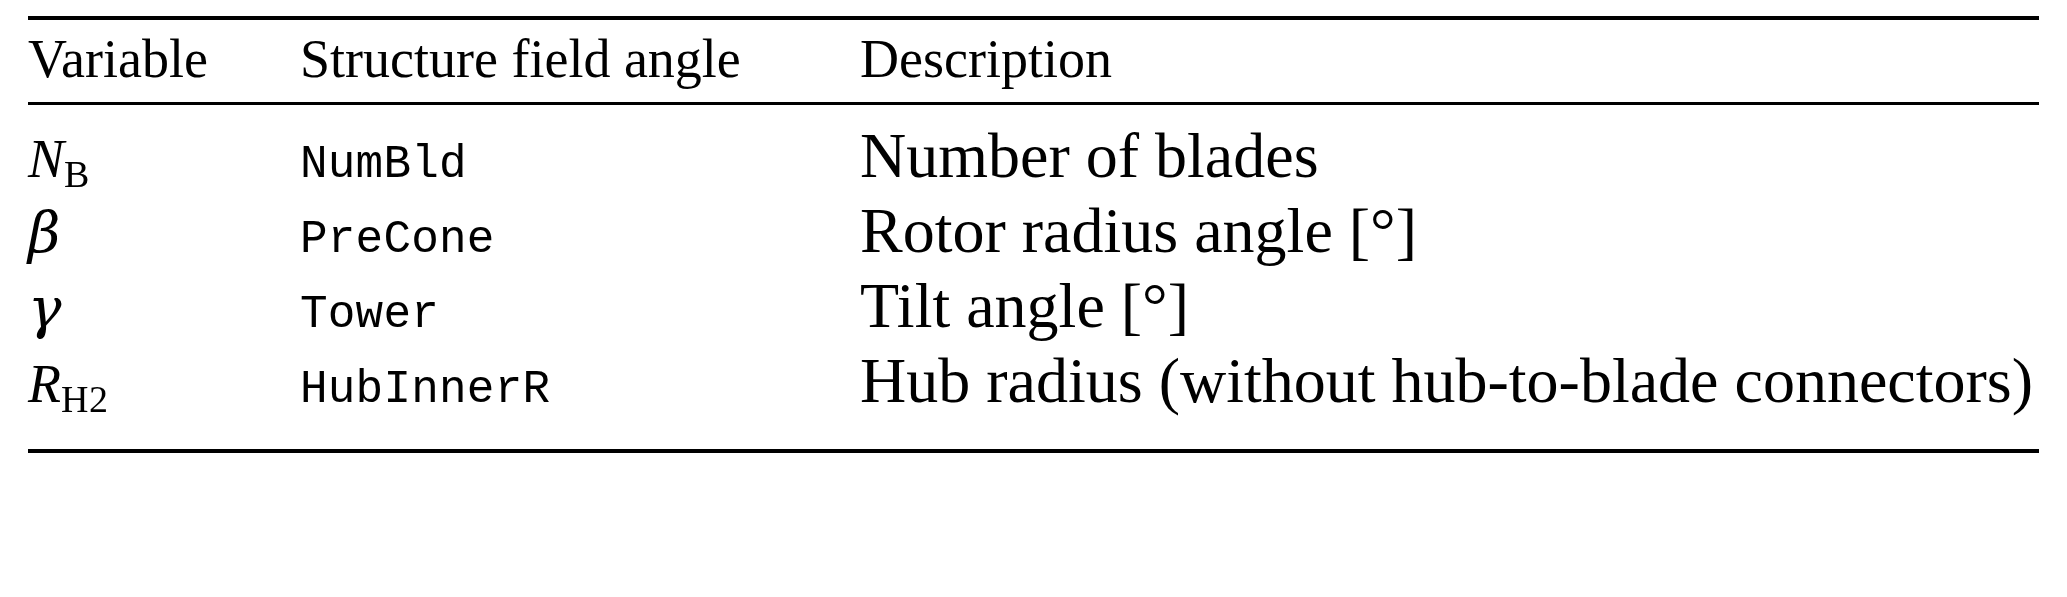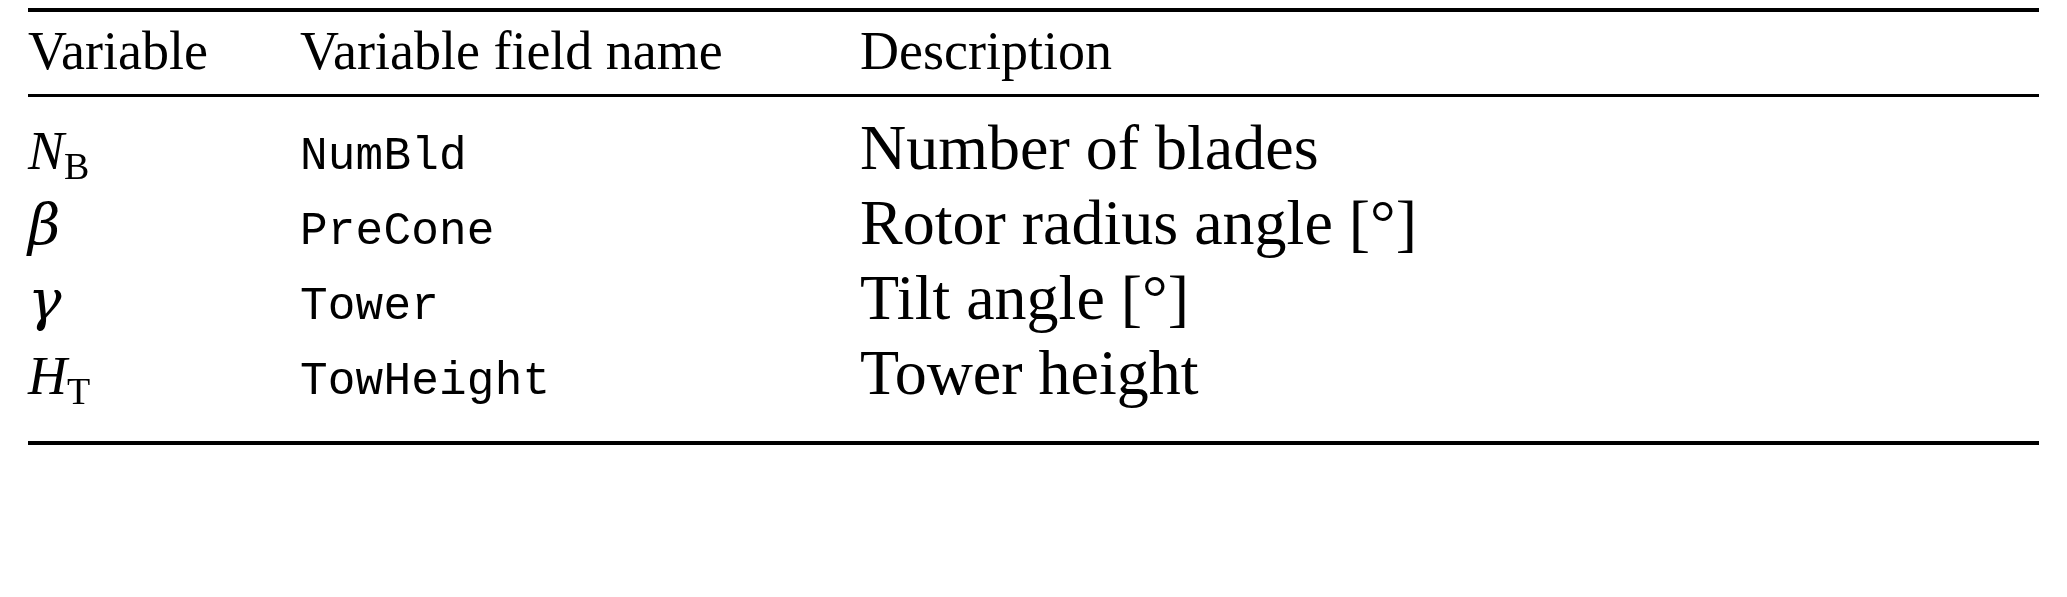--- a/index.html
+++ b/index.html
@@ -13,21 +13,21 @@
     font-family: "Liberation Serif", "DejaVu Serif", serif;
     color: #000000;
     overflow: hidden;
   }
 
   .table-wrap {
     position: relative;
     width: 2067px;
     height: 581px;
     box-sizing: border-box;
-    padding: 8px 28px;
+    padding: 16px 28px;
   }
 
   table.booktabs {
     width: 100%;
     border-collapse: collapse;
     table-layout: fixed;
   }
 
   
   .rule-top {
@@ -122,21 +122,21 @@
 
   <table class="booktabs">
     <colgroup>
       <col class="c-var">
       <col class="c-fld">
       <col class="c-desc">
     </colgroup>
     <thead>
       <tr>
         <th class="hdr-cell">Variable</th>
-        <th class="hdr-cell">Variable field name</th>
+        <th class="hdr-cell">Structure field angle</th>
         <th class="hdr-cell">Description</th>
       </tr>
     </thead>
   </table>
 
   <div class="pad-before-midrule"></div>
   <hr class="rule-mid">
   <div class="pad-after-midrule"></div>
 
   <table class="booktabs">
@@ -159,26 +159,26 @@
         <td class="desc-cell">Rotor radius angle [°]</td>
       </tr>
 
       <tr class="data-row">
         <td class="var-cell"><span class="greek">γ</span><span class="mathsub"></span></td>
         <td class="fld-cell">Tower</td>
         <td class="desc-cell">Tilt angle [°]</td>
       </tr>
 
 
+      <tr class="data-row">
+        <td class="var-cell"><span class="mathvar">R</span><span class="mathsub">H2</span></td>
+        <td class="fld-cell">HubInnerR</td>
+        <td class="desc-cell">Hub radius (without hub-to-blade connectors)</td>
+      </tr>
 
-      <tr class="data-row">
-        <td class="var-cell"><span class="mathvar">H</span><span class="mathsub">T</span></td>
-        <td class="fld-cell">TowHeight</td>
-        <td class="desc-cell">Tower height</td>
-      </tr>
 
     </tbody>
   </table>
 
   <div class="pad-before-botrule"></div>
   <hr class="rule-bot">
 
 </div>
 
 </body></html>

